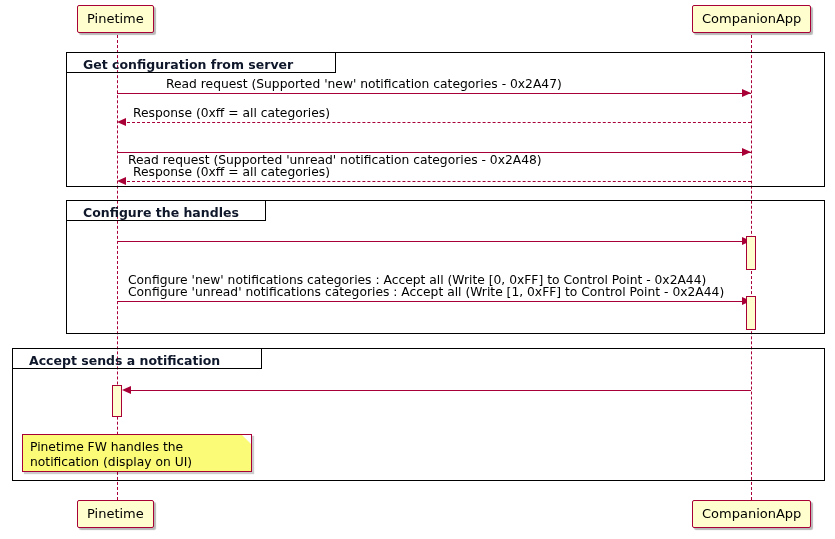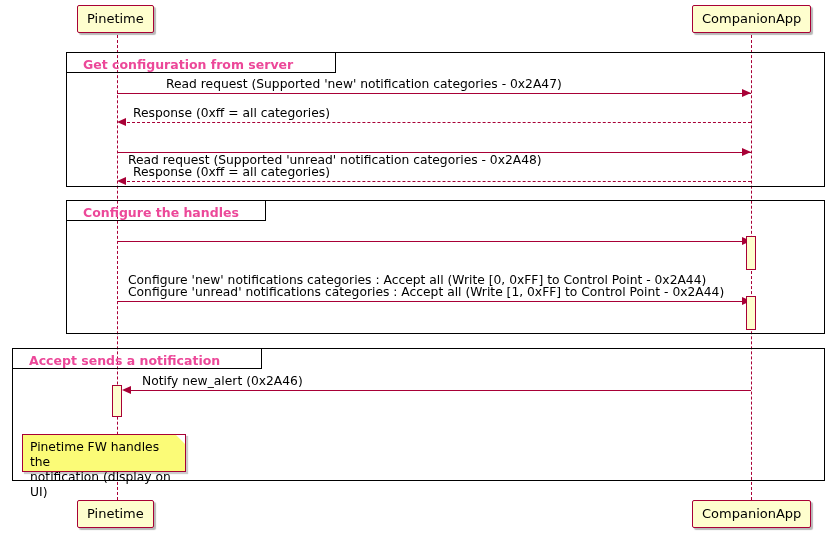--- a/index.html
+++ b/index.html
@@ -60,21 +60,21 @@
     position: absolute;
     right: -1px;
     top: 0;
     width: 0;
     height: 0;
   }
   .group-label {
     position: absolute;
     font-size: 12.5px;
     font-weight: bold;
-    color: #ec4899;
+    color: #0f172a;
     white-space: nowrap;
   }
   .msg-line {
     position: absolute;
     height: 0;
     border-top: 1px solid #A80036;
   }
   .msg-line.dashed {
     border-top: 1px dashed #A80036;
   }
@@ -172,24 +172,23 @@
   <div class="arrow-r" style="left:742px; top:297px;"></div>
   <div class="msg-label" style="left:128px; top:285px;">Configure 'unread' notifications categories : Accept all (Write [1, 0xFF] to Control Point - 0x2A44)</div>
   <div class="activation" style="left:746px; top:296px; height:34px;"></div>
 
   <div class="group-box" style="left:12px; top:348px; width:813px; height:133px;"></div>
   <div class="group-tab" style="left:12px; top:348px; width:250px; height:21px;"></div>
   <div class="group-label" style="left:29px; top:353px;">Accept sends a notification</div>
 
   <div class="msg-line" style="left:127px; top:390px; width:624px;"></div>
   <div class="arrow-l" style="left:122px; top:386px;"></div>
-  <div class="msg-label" style="left:142px; top:374px;">Notify new_alert (0x2A46)</div>
   <div class="activation" style="left:112px; top:385px; height:32px;"></div>
 
-  <div class="note" style="left:22px; top:434px; width:164px; height:38px;">
+  <div class="note" style="left:22px; top:434px; width:230px; height:38px;">
     <div class="corner"></div>
     <span class="note-text">Pinetime FW handles the
 notification (display on UI)</span>
   </div>
 
   <div class="participant" style="left:77px; top:500px;">
     <span>Pinetime</span>
   </div>
   <div class="participant" style="left:692px; top:500px;">
     <span>CompanionApp</span>

